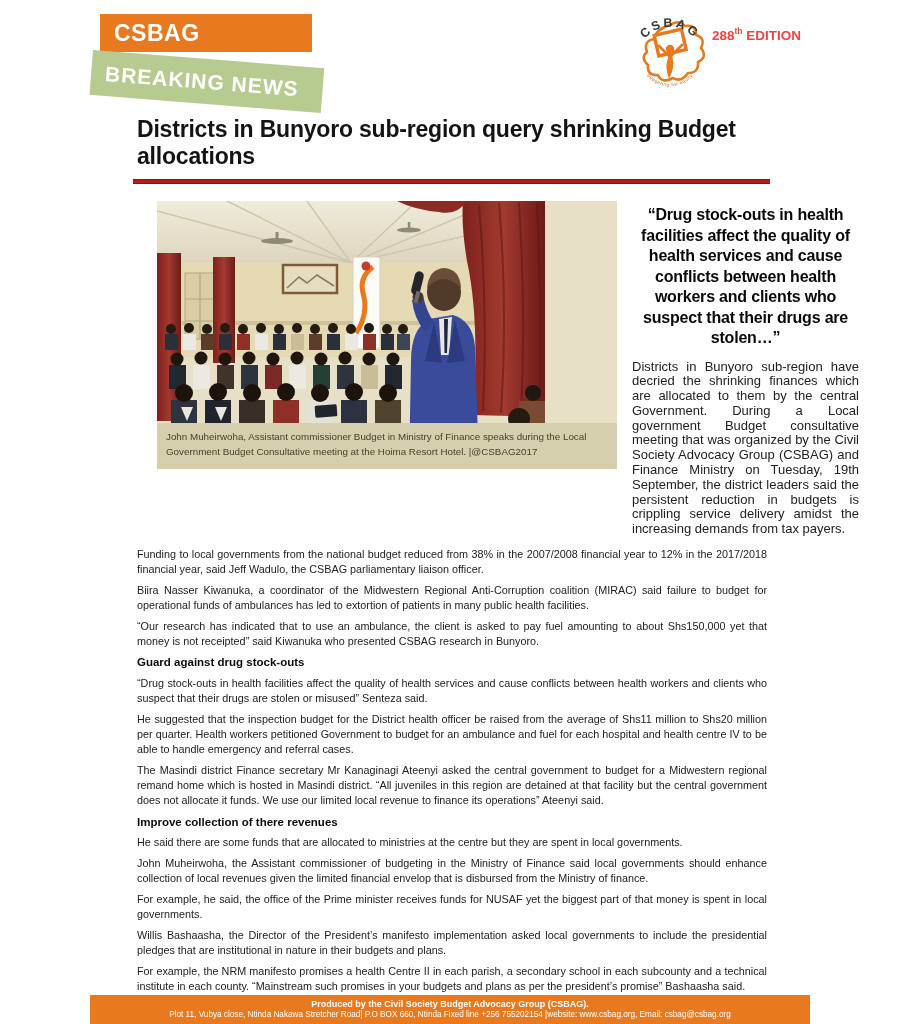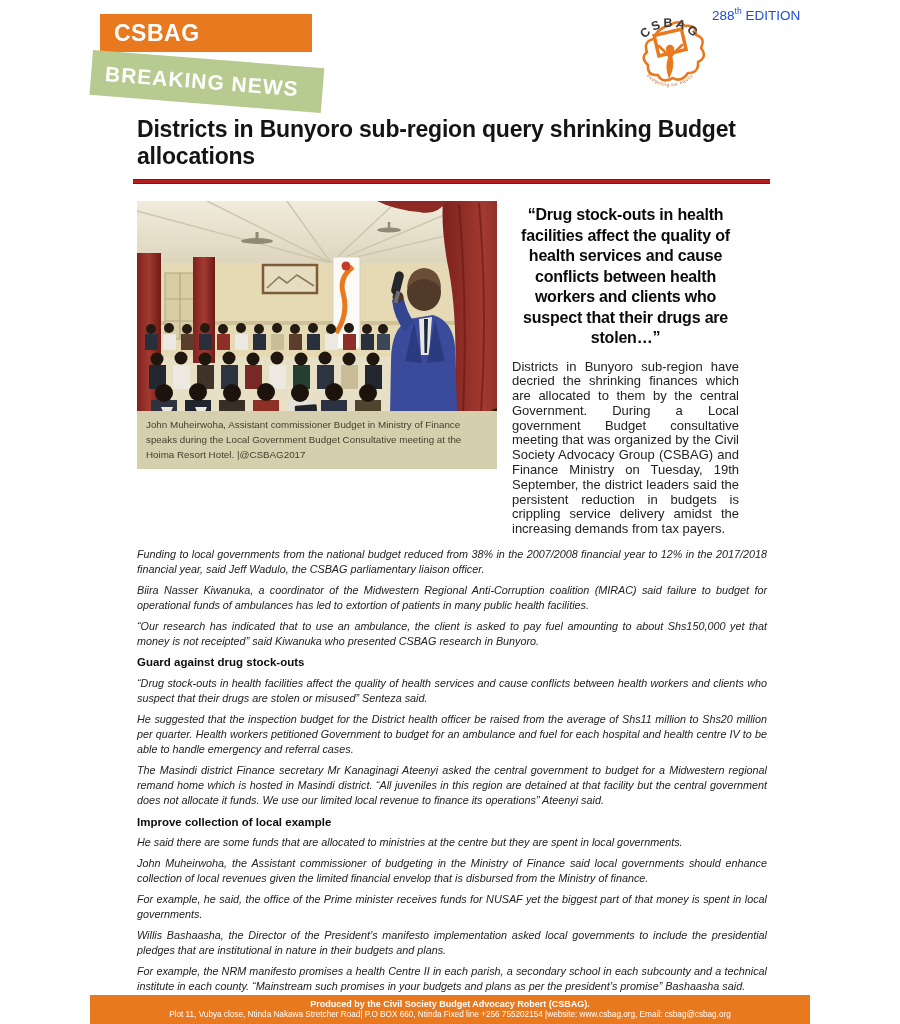--- a/index.html
+++ b/index.html
@@ -5,42 +5,42 @@
   html,body{margin:0;padding:0;}
   body{width:900px;height:1024px;background:#ffffff;font-family:"Liberation Sans",sans-serif;position:relative;overflow:hidden;}
   .page{position:absolute;inset:0;background:#fff;}
 
   
   .banner-orange{position:absolute;left:100px;top:14px;width:212px;height:38px;background:#E8791F;color:#fff;
     font-weight:bold;font-size:23px;line-height:38px;padding-left:14px;box-sizing:border-box;letter-spacing:.5px;}
   .banner-green{position:absolute;left:93px;top:50px;width:232px;height:45px;background:#B7CA90;
     transform:rotate(4.5deg);transform-origin:left top;color:#fff;font-weight:bold;font-size:21px;
     line-height:45px;padding-left:14px;box-sizing:border-box;letter-spacing:1px;}
-  .edition{position:absolute;left:712px;top:6px;font-size:13.5px;font-weight:normal;color:#1d4ed8;}
+  .edition{position:absolute;left:712px;top:26px;font-size:13.5px;font-weight:bold;color:#ef4444;}
   .edition sup{font-size:8.5px;}
   .logo{position:absolute;left:625px;top:5px;width:90px;height:95px;}
 
   
   .article{position:absolute;left:137px;top:116px;width:630px;}
   .title{font-size:23px;font-weight:bold;color:#141414;margin:0;letter-spacing:-.2px;}
   .rule{height:5px;background:linear-gradient(#701010,#b51d1d 30%,#b51d1d 70%,#701010);margin:9px 0 0 -4px;width:637px;}
 
   
   .row{display:flex;gap:15px;margin-top:17px;}
-  .photo{position:relative;width:360px;height:268px;background:#e7dfc6;overflow:hidden;flex:none;}
+  .photo{position:relative;width:460px;height:268px;background:#e7dfc6;overflow:hidden;flex:none;margin-left:20px;}
   .photo svg{display:block;}
   .caption{position:absolute;left:0;right:0;bottom:0;background:#d6cfad;color:#45412e;
     font-size:9.8px;line-height:15px;padding:6px 9px 7px;min-height:33px;}
   .rightcol{width:227px;flex:none;}
   .quote{font-size:16px;font-weight:bold;color:#0a0a0a;text-align:center;line-height:20.5px;margin:4px 1px 11px;letter-spacing:-.2px;}
   .lead{font-size:13px;line-height:14.8px;text-align:justify;color:#222;}
 
   
   .body{margin-top:10px;}
-  .body p{font-size:10.8px;line-height:15.2px;margin:0 0 5.5px;text-align:justify;color:#222;font-style:italic;}
+  .body p{font-size:10.8px;line-height:15.2px;margin:0 0 5.5px;text-align:justify;color:#222;}
   .body h3{font-size:11.5px;line-height:15.2px;margin:6px 0 5.5px;color:#0d0d0d;}
 
   
   .footer{position:absolute;left:90px;top:995px;width:720px;height:29px;background:#E8791F;color:#fff;
     text-align:center;box-sizing:border-box;padding-top:4px;}
   .footer .f1{font-size:9px;font-weight:bold;line-height:10px;}
   .footer .f2{font-size:8.2px;line-height:10px;margin-top:1px;}
 </style>
 </head>
 <body>
@@ -252,28 +252,28 @@
     </div>
 
     <div class="body">
       <p>Funding to local governments from the national budget reduced from 38% in the 2007/2008 financial year to 12% in the 2017/2018 financial year, said Jeff Wadulo, the CSBAG parliamentary liaison officer.</p>
       <p>Biira Nasser Kiwanuka, a coordinator of the Midwestern Regional Anti-Corruption coalition (MIRAC) said failure to budget for operational funds of ambulances has led to extortion of patients in many public health facilities.</p>
       <p>“Our research has indicated that to use an ambulance, the client is asked to pay fuel amounting to about Shs150,000 yet that money is not receipted” said Kiwanuka who presented CSBAG research in Bunyoro.</p>
       <h3>Guard against drug stock-outs</h3>
       <p>“Drug stock-outs in health facilities affect the quality of health services and cause conflicts between health workers and clients who suspect that their drugs are stolen or misused” Senteza said.</p>
       <p>He suggested that the inspection budget for the District health officer be raised from the average of Shs11 million to Shs20 million per quarter. Health workers petitioned Government to budget for an ambulance and fuel for each hospital and health centre IV to be able to handle emergency and referral cases.</p>
       <p>The Masindi district Finance secretary Mr Kanaginagi Ateenyi asked the central government to budget for a Midwestern regional remand home which is hosted in Masindi district. “All juveniles in this region are detained at that facility but the central government does not allocate it funds. We use our limited local revenue to finance its operations” Ateenyi said.</p>
-      <h3>Improve collection of local example</h3>
+      <h3>Improve collection of there revenues</h3>
       <p>He said there are some funds that are allocated to ministries at the centre but they are spent in local governments.</p>
       <p>John Muheirwoha, the Assistant commissioner of budgeting in the Ministry of Finance said local governments should enhance collection of local revenues given the limited financial envelop that is disbursed from the Ministry of finance.</p>
       <p>For example, he said, the office of the Prime minister receives funds for NUSAF yet the biggest part of that money is spent in local governments.</p>
       <p>Willis Bashaasha, the Director of the President’s manifesto implementation asked local governments to include the presidential pledges that are institutional in nature in their budgets and plans.</p>
       <p>For example, the NRM manifesto promises a health Centre II in each parish, a secondary school in each subcounty and a technical institute in each county. “Mainstream such promises in your budgets and plans as per the president’s promise” Bashaasha said.</p>
       <p>Henry Mbaguta, the assistant commissioner of financial services asked local governments to submit their 2018/2019 budget framework papers to the ministry of finance by 15th November so that they are integrated into the national budget framework paper by 31st December.</p>
     </div>
   </div>
 
   <div class="footer">
-    <div class="f1">Produced by the Civil Society Budget Advocacy Robert (CSBAG).</div>
+    <div class="f1">Produced by the Civil Society Budget Advocacy Group (CSBAG).</div>
     <div class="f2">Plot 11, Vubya close, Ntinda Nakawa Stretcher Road| P.O BOX 660, Ntinda Fixed line +256 755202154 |website: www.csbag.org, Email: csbag@csbag.org</div>
   </div>
 
 </div>
 
 </body></html>

